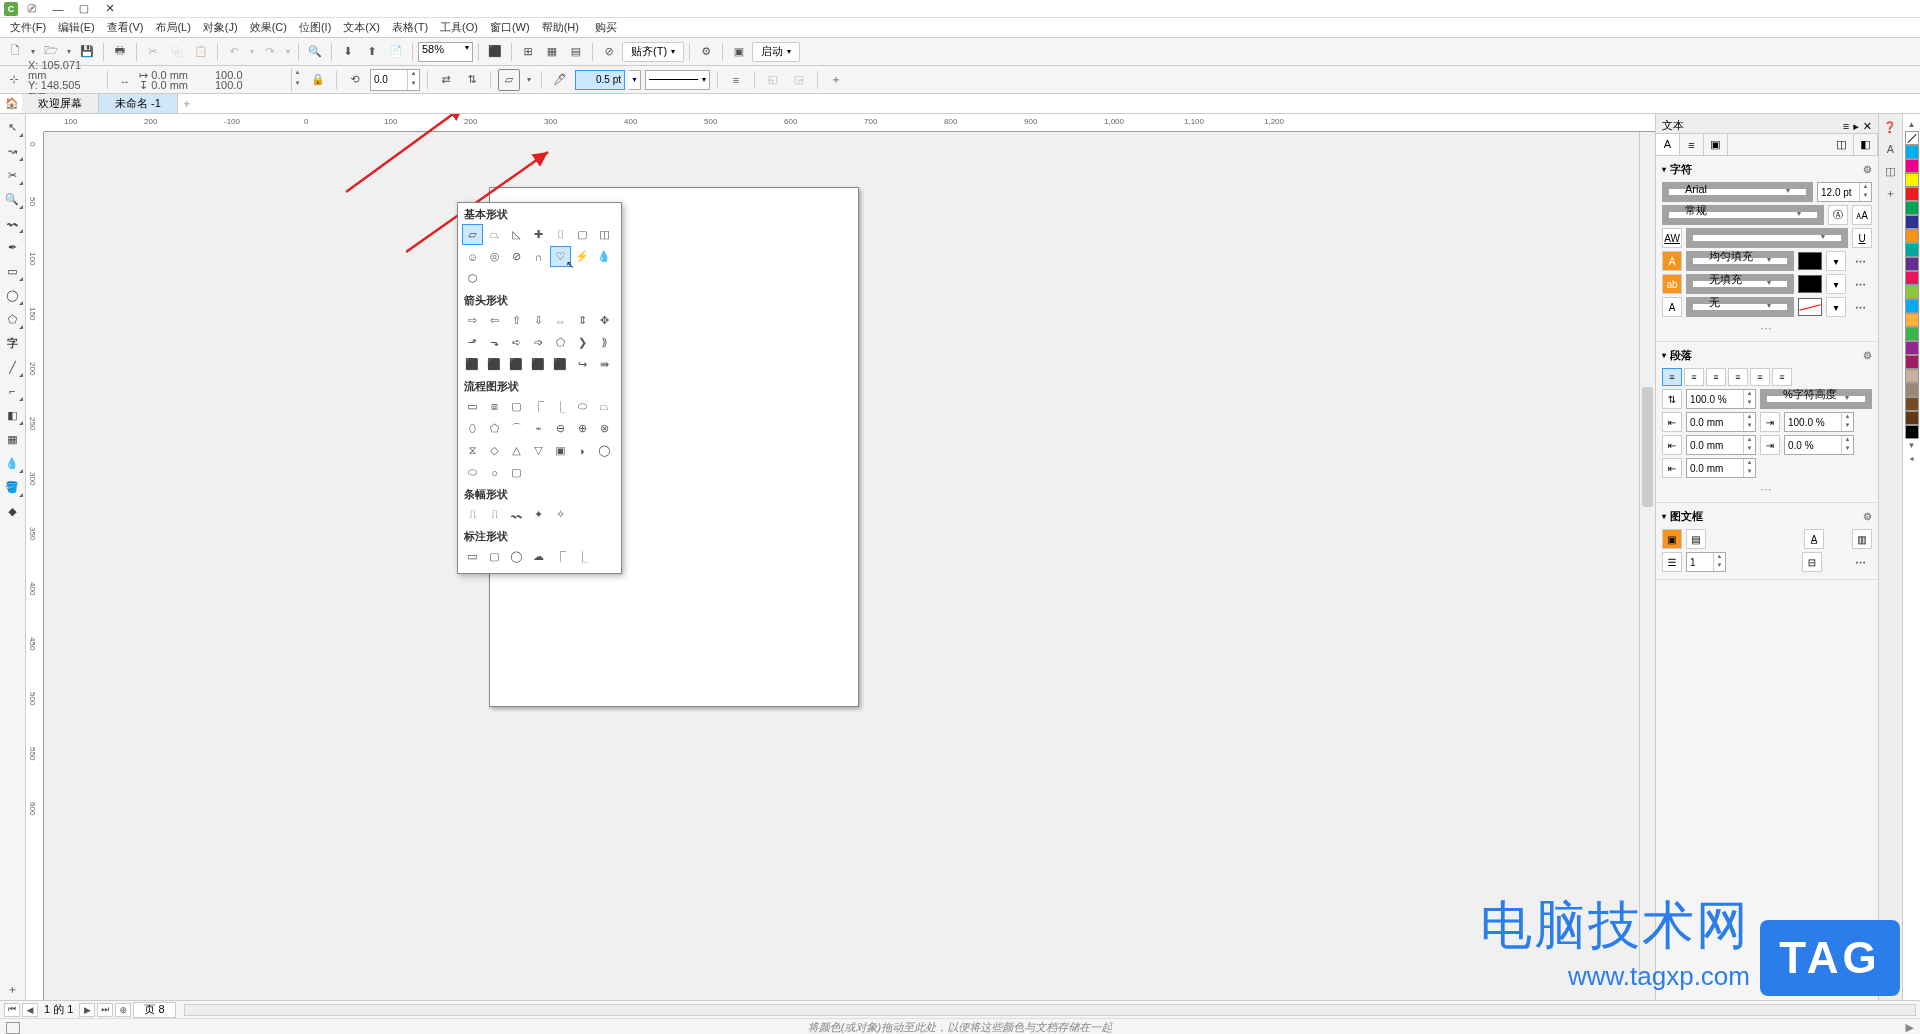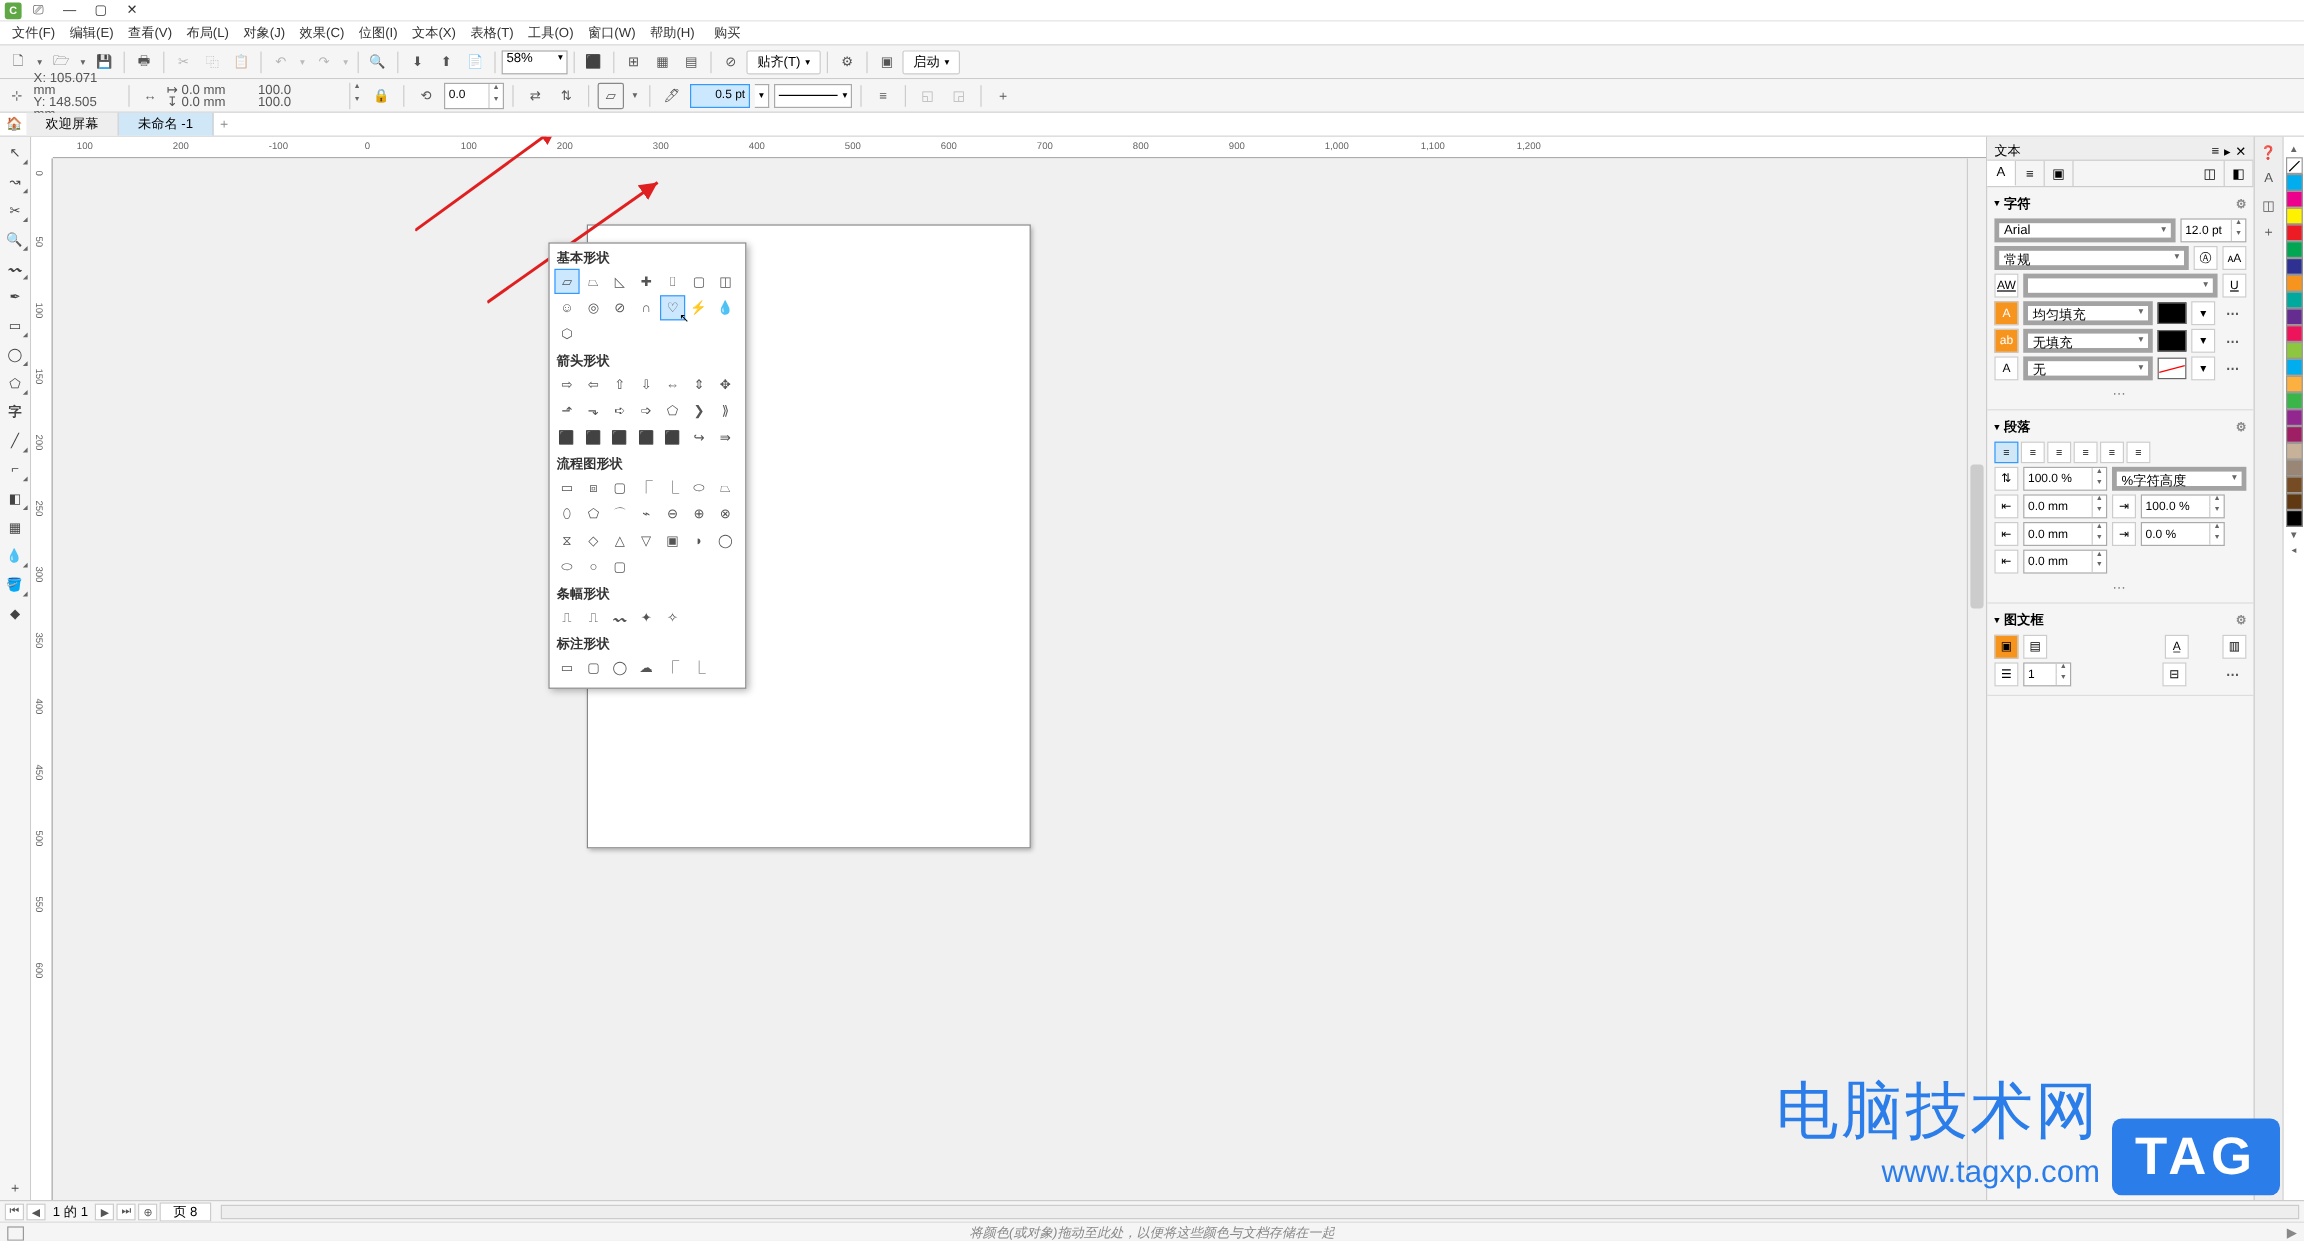--- a/index.html
+++ b/index.html
@@ -80,21 +80,21 @@
 .dock-title { height:20px; background:#eee; border-bottom:1px solid #ccc; display:flex;align-items:flex-end;padding:0 6px;font-size:11px; }
 .dock-title .close { margin-left:auto; display:flex; gap:4px; }
 .dock-tabs { height:22px; display:flex; border-bottom:1px solid #ccc; }
 .dock-tabs .dt { width:24px;display:flex;align-items:center;justify-content:center;cursor:pointer;border-right:1px solid #ccc; }
 .dock-tabs .dt.active { background:#fff; border-bottom:1px solid #fff; }
 .dock-section { border-bottom:1px solid #ddd; padding:4px 6px; }
 .dock-sect-hdr { display:flex;align-items:center;gap:4px;font-weight:bold;padding:2px 0; cursor:pointer; }
 .dock-sect-hdr .caret { font-size:8px; }
 .dock-sect-hdr .gear { margin-left:auto; color:#888; font-size:10px; }
 .dock-row { display:flex; align-items:center; gap:4px; margin:3px 0; }
-.combo { height:20px; border:4px solid #a3a3a3; background:#fff; display:flex;align-items:flex-start;padding:0 4px;flex:1; position:relative;}
+.combo { height:20px; border:7px solid #a3a3a3; background:#fff; display:flex;align-items:flex-end;padding:0 16px;flex:1; position:relative;}
 .combo .arr { margin-left:auto;font-size:8px;color:#666; }
 .small-btn { width:20px;height:20px;border:1px solid #ccc;background:#fff;display:flex;align-items:center;justify-content:center;cursor:pointer; font-size:10px;}
 .color-swatch { width:24px;height:18px;border:1px solid #666; }
 .color-swatch.black { background:#000; }
 .color-swatch.none { background:#fff; position:relative; }
 .color-swatch.none::after { content:""; position:absolute; left:0;top:50%;right:0;height:1px;background:red;transform:rotate(-15deg); }
 .ellipsis-btn { width:22px;height:18px;display:flex;align-items:center;justify-content:center;cursor:pointer;color:#555;font-weight:bold;letter-spacing:1px; }
 .align-btns { display:flex; gap:2px; }
 .align-btn { width:20px;height:18px;border:1px solid #ccc;background:#fff;display:flex;align-items:center;justify-content:center;cursor:pointer;font-size:9px; }
 .align-btn.active { background:#d0e7f7;border-color:#3399ff; }
@@ -118,21 +118,21 @@
 .pn-btn { width:16px;height:14px;display:flex;align-items:center;justify-content:center;font-size:9px;color:#555;cursor:pointer;border:1px solid #ccc;background:#fff; }
 .pn-tab { padding:0 10px;height:16px;display:flex;align-items:center;background:#fff;border:1px solid #ccc;cursor:pointer; }
 .hscroll { flex:1;height:12px;background:#eee;margin-left:6px;border:1px solid #ccc;position:relative; }
 .hint-row { height:18px;background:#f5f5f5;border-top:1px solid #ddd;display:flex;align-items:center;padding:0 6px;font-size:10px;color:#888; }
 .hint-row .mid { position:absolute; left:50%; transform:translateX(-50%); font-style:italic;}
 
 
 .watermark { position:absolute; right:20px; bottom:40px; z-index:200; pointer-events:none; text-align:right; }
 .wm1 { font-size:52px; font-weight:normal; color:#2b7de9; letter-spacing:2px;margin-left:14px; }
 .wm2 { font-size:26px; color:#2b7de9; }
-.wm-tag { position:absolute;right:20px;bottom:38px;width:140px;height:64px;background:#2b7de9;color:#fff;font-size:44px;font-weight:bold;border-radius:8px;display:flex;align-items:center;justify-content:center;letter-spacing:4px;z-index:199; }
+.wm-tag { position:absolute;right:20px;bottom:38px;width:140px;height:76px;background:#2b7de9;color:#fff;font-size:44px;font-weight:bold;border-radius:8px;display:flex;align-items:center;justify-content:center;letter-spacing:4px;z-index:199; }
 
 svg { display:block; }
 </style>
 </head>
 <body>
 
 <div class="titlebar">
   <div class="app-icon">C</div>
   <div class="win-btns">
     <div class="win-btn">⎚</div>

